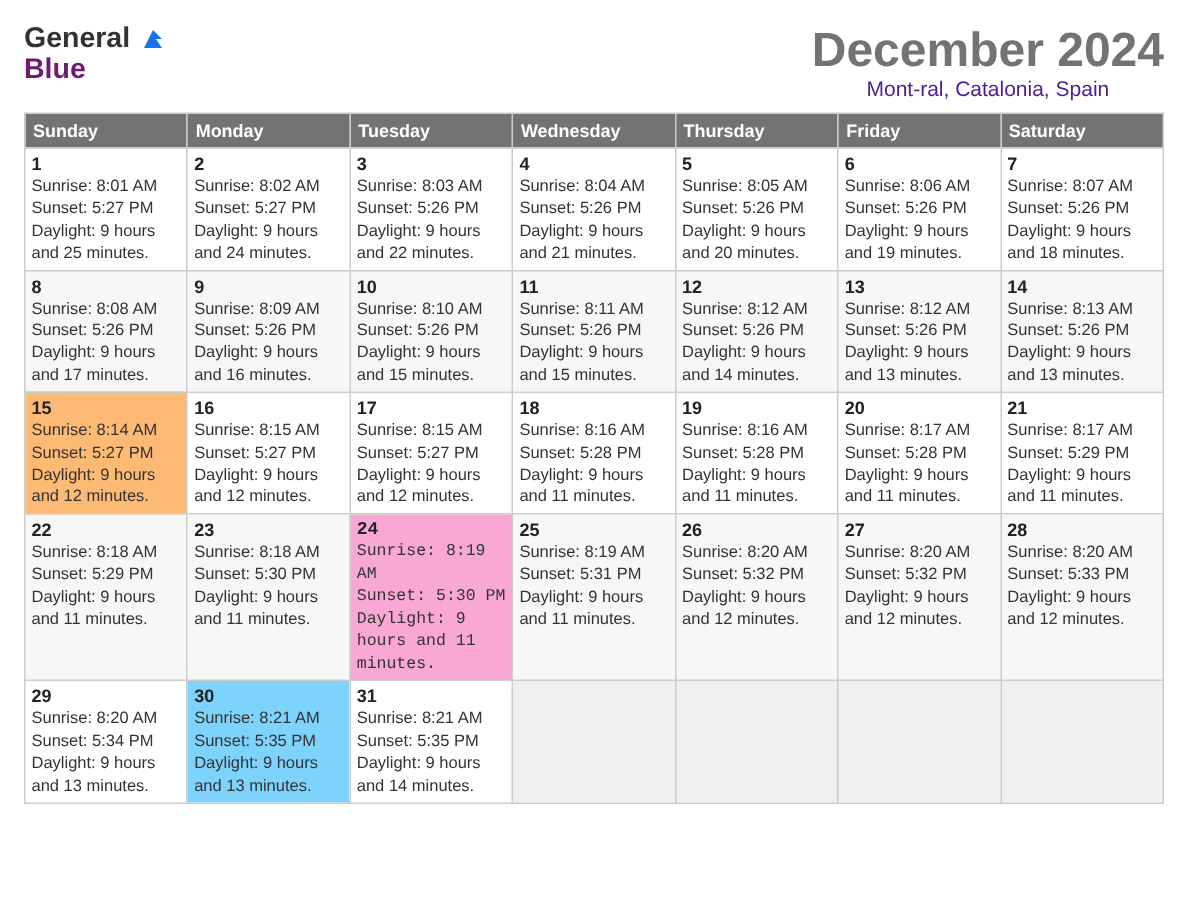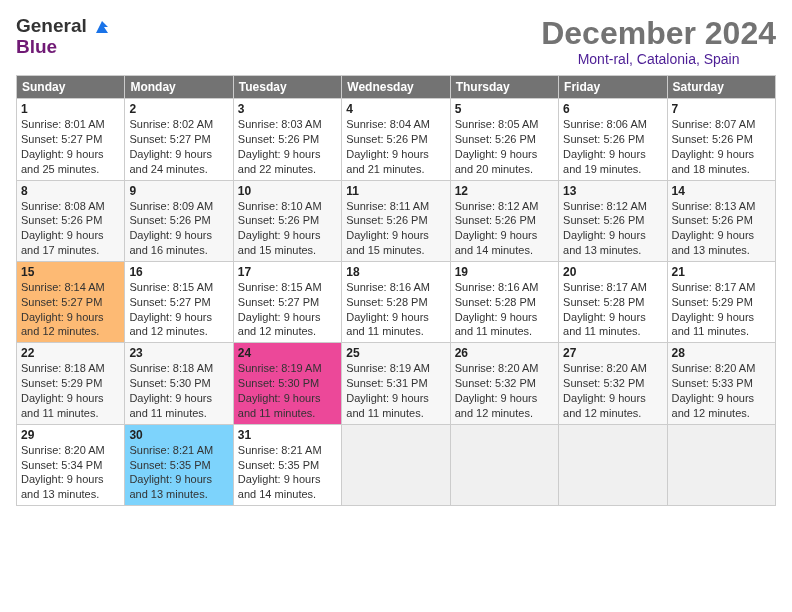--- a/index.html
+++ b/index.html
@@ -298,21 +298,21 @@
         </div>
       </td>
           <td style="background: rgb(247, 247, 247);">
         <span class="day-num">23</span>
         <div class="cell-content">
           Sunrise: 8:18 AM<br>
           Sunset: 5:30 PM<br>
           Daylight: 9 hours and 11 minutes.
         </div>
       </td>
-          <td style="background: #ec4899;">
+          <td style="background: #f9a8d4; font-family: Liberation Mono, monospace;">
         <span class="day-num">24</span>
         <div class="cell-content">
           Sunrise: 8:19 AM<br>
           Sunset: 5:30 PM<br>
           Daylight: 9 hours and 11 minutes.
         </div>
       </td>
           <td style="background: rgb(247, 247, 247);">
         <span class="day-num">25</span>
         <div class="cell-content">

